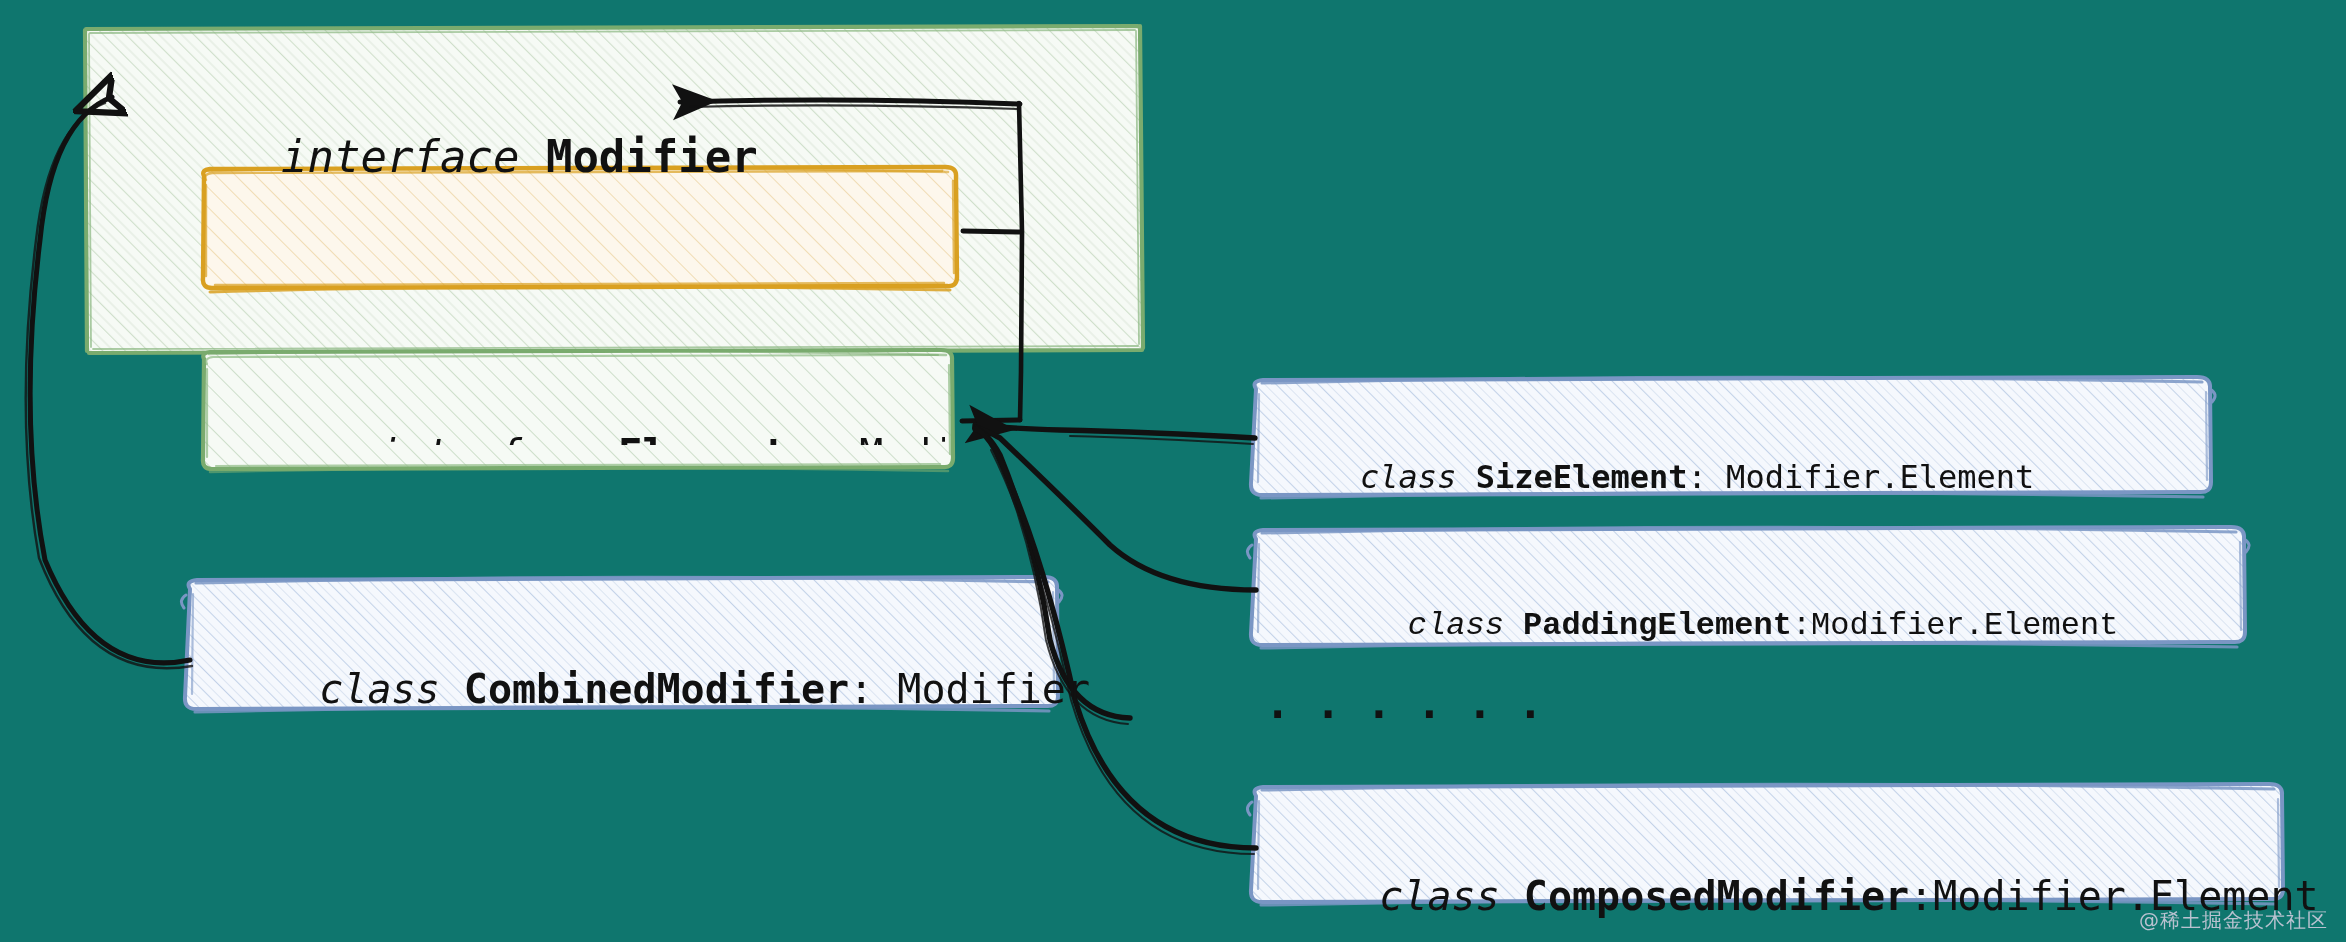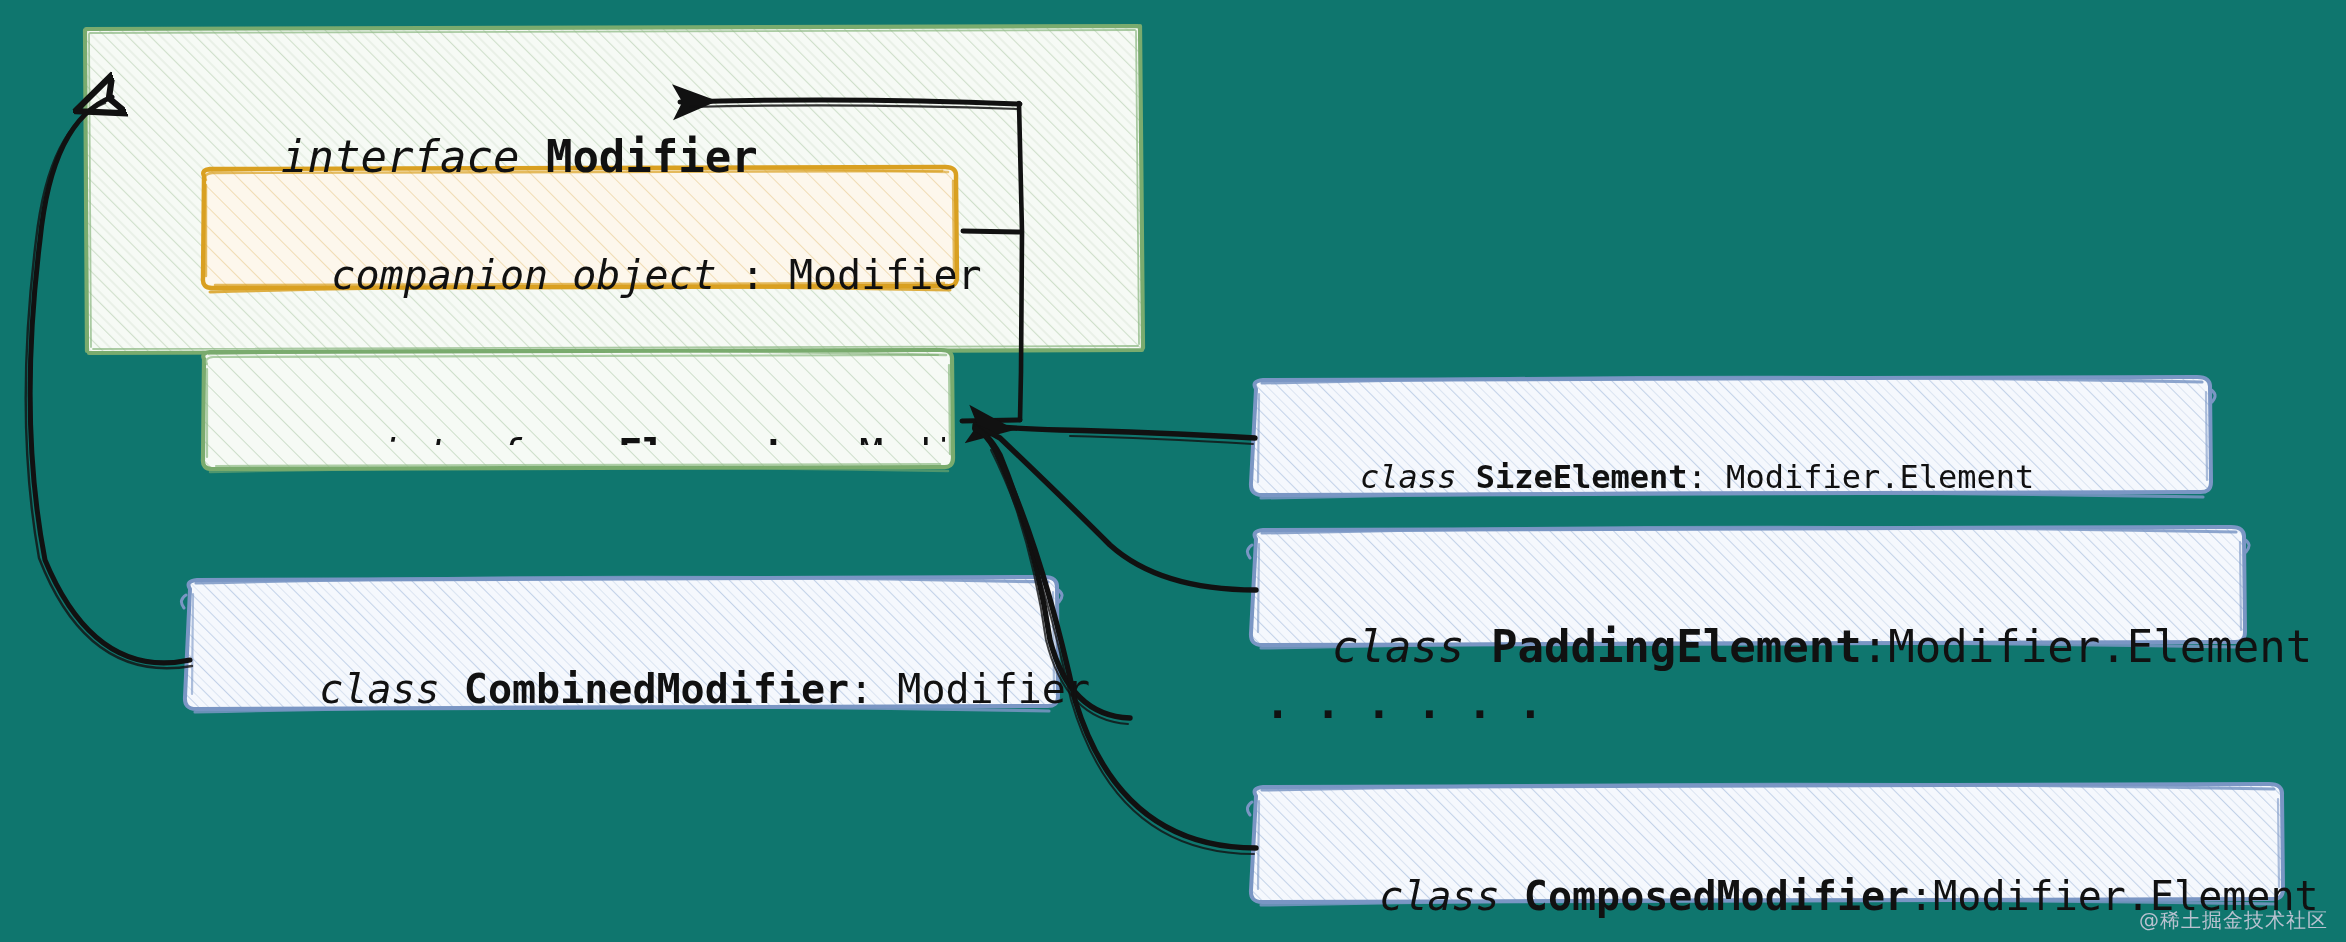--- a/index.html
+++ b/index.html
@@ -206,39 +206,36 @@
                Q 985 432 975 429" fill="none" stroke="#111111" stroke-width="5.4" stroke-linecap="round"></path>
       <path d="M 1254 854 Q 1116 854 1071 700 Q 1036 540 991 450" fill="none" stroke="#111111" stroke-width="2" stroke-linecap="round" opacity="0.8"></path>
     </g>
 
   </svg>
 
   <div class="lbl" style="left:175px; top:80px; font-size:44px;">
     <span class="kw">interface</span><span class="rest"> </span><span class="nm">Modifier</span>
   </div>
 
-  <div class="lbl" style="left:235px; top:206px; font-size:40px;">
-    <span class="kw">companion object</span><span class="rest"> : Modifier</span>
-  </div>
 
   <div class="clip-box" style="position:absolute; left:233px; top:385px; width:712px; height:60px;">
     <div class="lbl" style="left:0; top:0; font-size:40px;">
       <span class="kw">interface</span><span class="rest"> </span><span class="nm">Element</span><span class="rest"> : Modifie</span>
     </div>
   </div>
 
   <div class="lbl" style="left:223px; top:620px; font-size:40px;">
     <span class="kw">class</span><span class="rest"> </span><span class="nm">CombinedModifier</span><span class="rest">: Modifier</span>
   </div>
 
   <div class="lbl" style="left:1283px; top:420px; font-size:32px;">
     <span class="kw">class</span><span class="rest"> </span><span class="nm">SizeElement</span><span class="rest">: Modifier.Element</span>
   </div>
 
-  <div class="lbl" style="left:1226px; top:570px; font-size:44px;">
+  <div class="lbl" style="left:1331px; top:570px; font-size:32px;font-family:Liberation Mono, monospace;">
     <span class="kw">class</span><span class="rest"> </span><span class="nm">PaddingElement</span><span class="rest">:Modifier.Element</span>
   </div>
 
   <div class="lbl" style="left:1283px; top:827px; font-size:40px;">
     <span class="kw">class</span><span class="rest"> </span><span class="nm">ComposedModifier</span><span class="rest">:Modifier.Element</span>
   </div>
 
   <div class="dots" style="left:1265px; top:690px; font-size:42px;">· · · · · ·</div>
 
   <div id="watermark">@稀土掘金技术社区</div>

